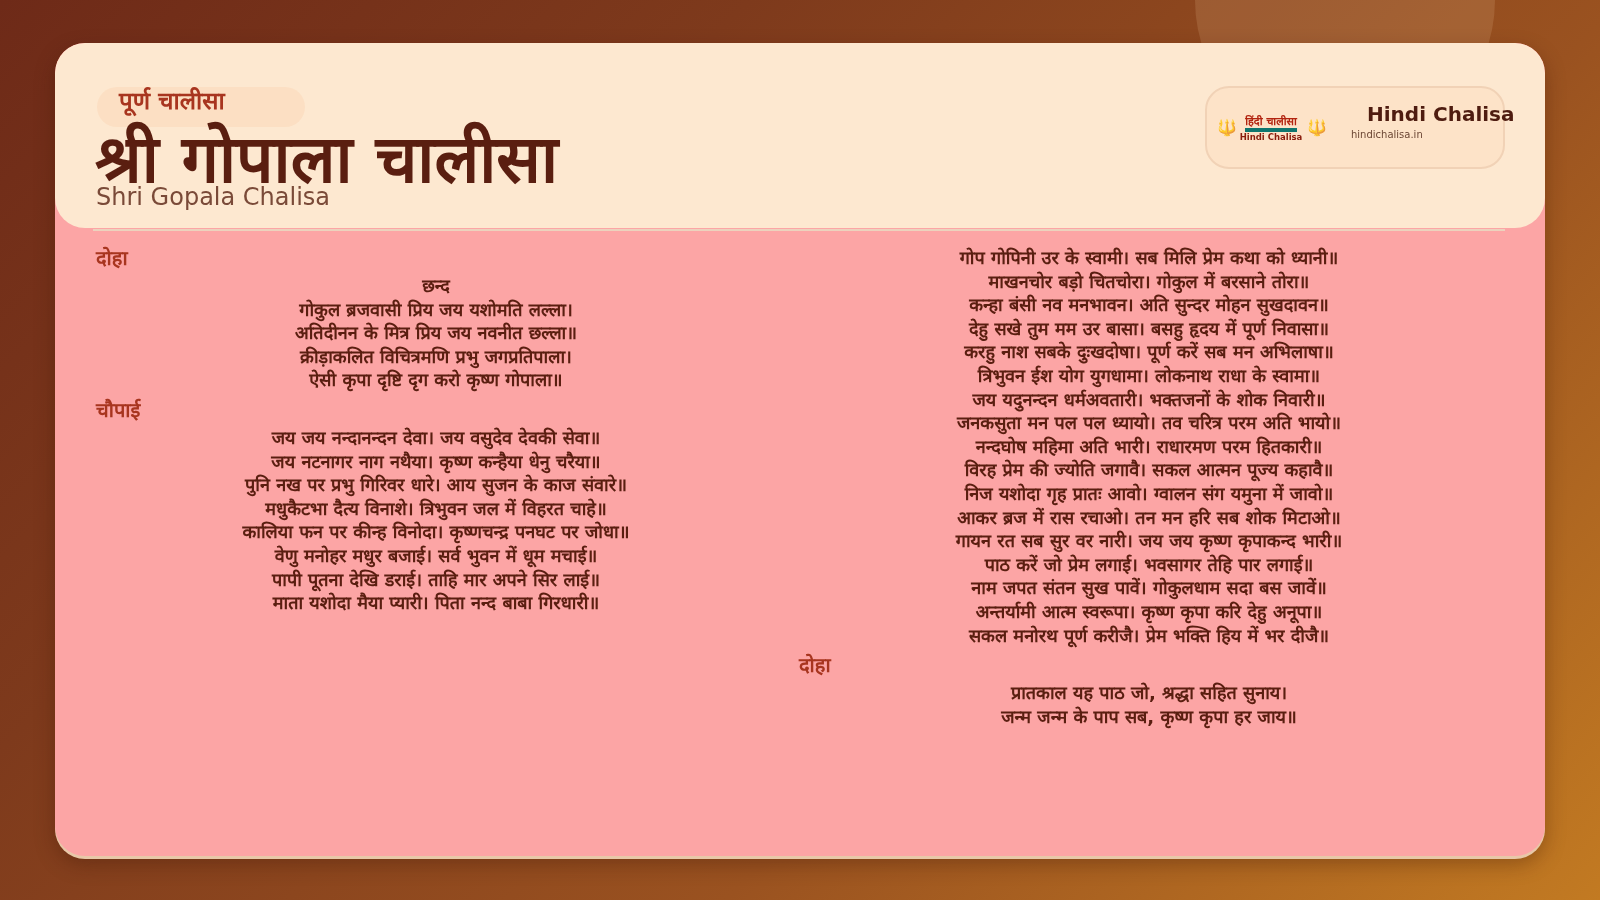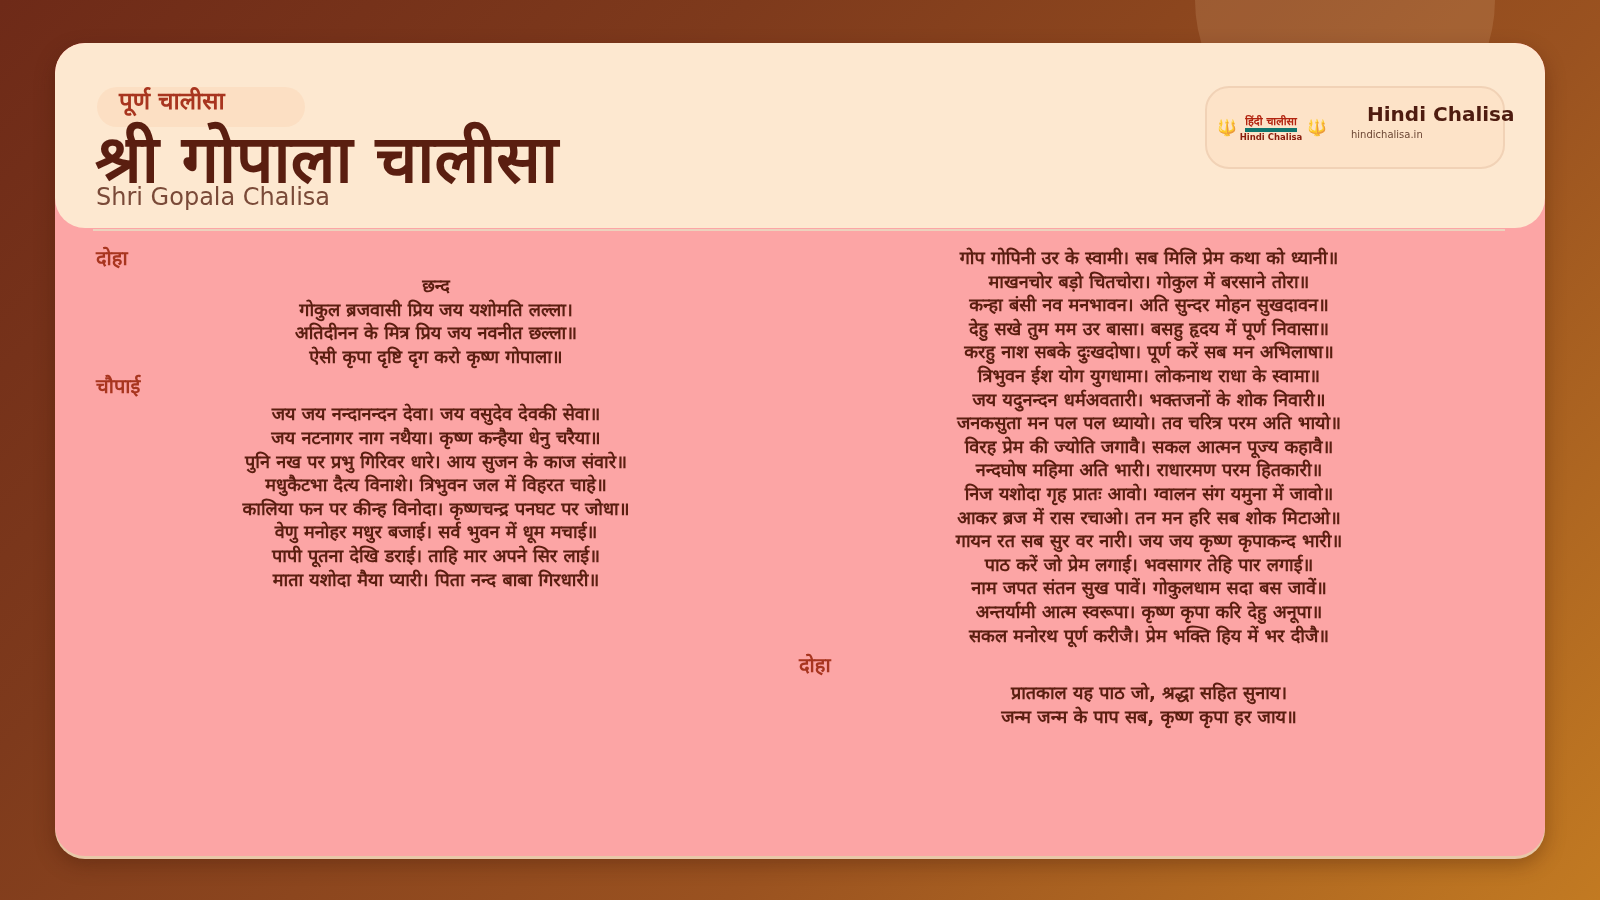--- a/index.html
+++ b/index.html
@@ -160,20 +160,21 @@
   </div>
 
   <div class="divider"></div>
 
   <div class="col left">
     <div class="section-head">दोहा</div>
     <div class="verse">छन्द</div>
     <div>
       <div class="verse">गोकुल ब्रजवासी प्रिय जय यशोमति लल्ला।</div>
       <div class="verse">अतिदीनन के मित्र प्रिय जय नवनीत छल्ला॥</div>
+      <div class="verse">क्रीड़ाकलित विचित्रमणि प्रभु जगप्रतिपाला।</div>
       <div class="verse">ऐसी कृपा दृष्टि दृग करो कृष्ण गोपाला॥</div>
     </div>
     <div class="gap"></div>
     <div class="section-head">चौपाई</div>
     <div>
       <div class="verse">जय जय नन्दानन्दन देवा। जय वसुदेव देवकी सेवा॥</div>
       <div class="verse">जय नटनागर नाग नथैया। कृष्ण कन्हैया धेनु चरैया॥</div>
       <div class="verse">पुनि नख पर प्रभु गिरिवर धारे। आय सुजन के काज संवारे॥</div>
       <div class="verse">मधुकैटभा दैत्य विनाशे। त्रिभुवन जल में विहरत चाहे॥</div>
       <div class="verse">कालिया फन पर कीन्ह विनोदा। कृष्णचन्द्र पनघट पर जोधा॥</div>
@@ -186,22 +187,22 @@
   <div class="col right">
     <div>
       <div class="verse">गोप गोपिनी उर के स्वामी। सब मिलि प्रेम कथा को ध्यानी॥</div>
       <div class="verse">माखनचोर बड़ो चितचोरा। गोकुल में बरसाने तोरा॥</div>
       <div class="verse">कन्हा बंसी नव मनभावन। अति सुन्दर मोहन सुखदावन॥</div>
       <div class="verse">देहु सखे तुम मम उर बासा। बसहु हृदय में पूर्ण निवासा॥</div>
       <div class="verse">करहु नाश सबके दुःखदोषा। पूर्ण करें सब मन अभिलाषा॥</div>
       <div class="verse">त्रिभुवन ईश योग युगधामा। लोकनाथ राधा के स्वामा॥</div>
       <div class="verse">जय यदुनन्दन धर्मअवतारी। भक्तजनों के शोक निवारी॥</div>
       <div class="verse">जनकसुता मन पल पल ध्यायो। तव चरित्र परम अति भायो॥</div>
+      <div class="verse">नन्दघोष महिमा अति भारी। राधारमण परम हितकारी॥</div>
       <div class="verse">विरह प्रेम की ज्योति जगावै। सकल आत्मन पूज्य कहावै॥</div>
-      <div class="verse">नन्दघोष महिमा अति भारी। राधारमण परम हितकारी॥</div>
       <div class="verse">निज यशोदा गृह प्रातः आवो। ग्वालन संग यमुना में जावो॥</div>
       <div class="verse">आकर ब्रज में रास रचाओ। तन मन हरि सब शोक मिटाओ॥</div>
       <div class="verse">गायन रत सब सुर वर नारी। जय जय कृष्ण कृपाकन्द भारी॥</div>
       <div class="verse">पाठ करें जो प्रेम लगाई। भवसागर तेहि पार लगाई॥</div>
       <div class="verse">नाम जपत संतन सुख पावें। गोकुलधाम सदा बस जावें॥</div>
       <div class="verse">अन्तर्यामी आत्म स्वरूपा। कृष्ण कृपा करि देहु अनूपा॥</div>
       <div class="verse">सकल मनोरथ पूर्ण करीजै। प्रेम भक्ति हिय में भर दीजै॥</div>
     </div>
     <div class="gap"></div>
     <div class="section-head">दोहा</div>

